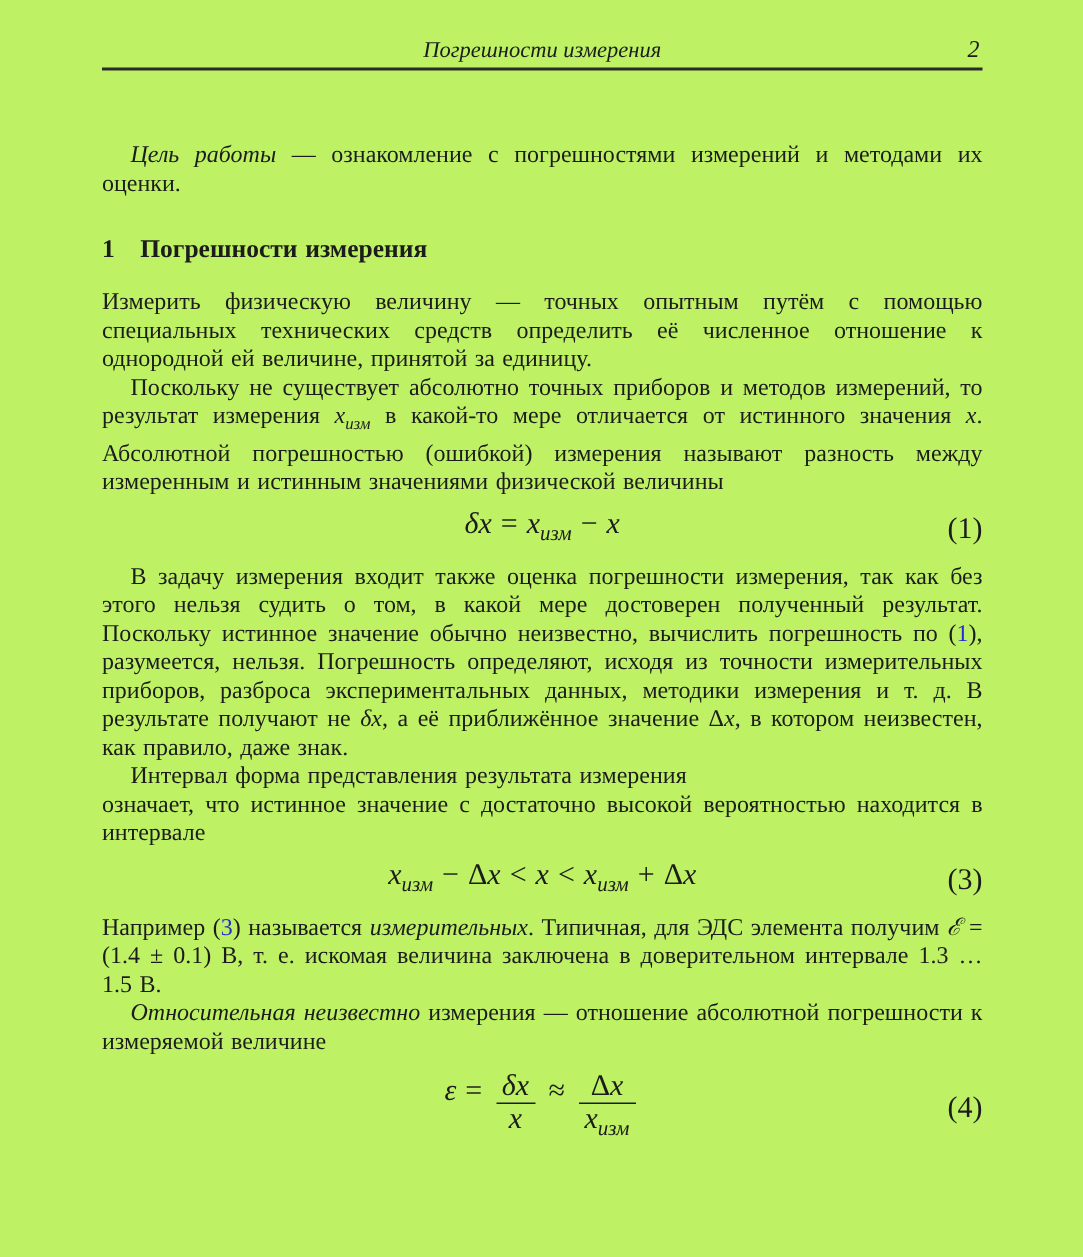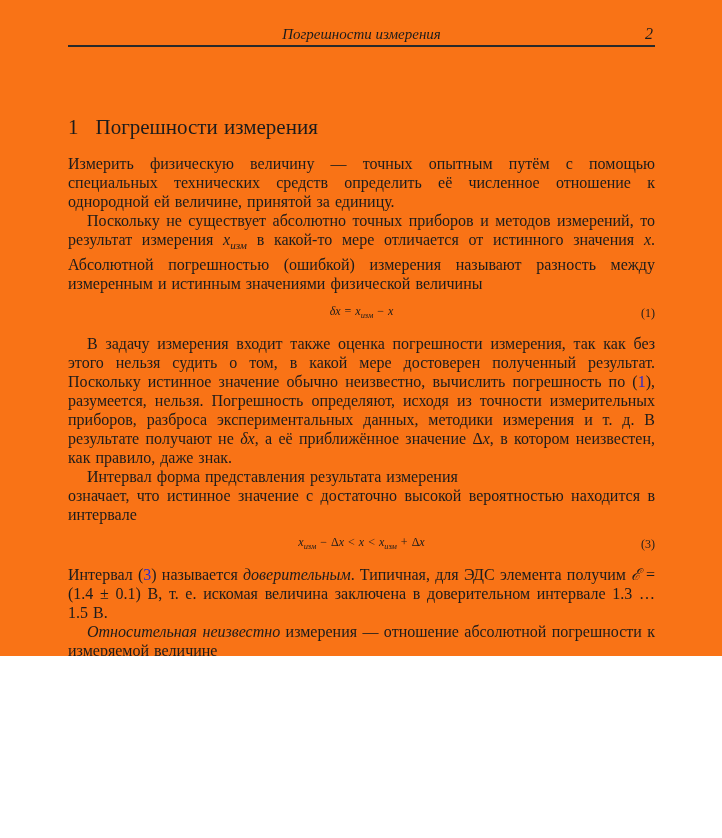--- a/index.html
+++ b/index.html
@@ -1,20 +1,20 @@
 <!DOCTYPE html>
 <html lang="ru" style="--link-color: #2b2bd2;"><head>
 <meta charset="utf-8">
 <title>Погрешности измерения</title>
 <style>
   html, body { margin: 0; padding: 0; background: #ffffff; }
   .page {
     position: relative;
-    width: 722px; height: 656px;
-    background: #f97316;
+    width: 722px; height: 838px;
+    background: #bef264;
     font-family: "Liberation Serif", "DejaVu Serif", serif;
     color: #1c1c1c;
     overflow: hidden;
   }
   .running-header {
     position: absolute;
     top: 26px; left: 68px; width: 587px; height: 19px;
     border-bottom: 2px solid #2a2a2a;
     font-style: italic;
     font-size: 15px;
@@ -32,33 +32,33 @@
     top: 94px; left: 68px; width: 587px;
     font-size: 16px;
     line-height: 19px;
     text-align: justify;
     word-spacing: 1px;
     hyphens: auto;
   }
   p.para { margin: 0; }
   p.indent { text-indent: 19px; }
   .section {
-    font-size: 21px;
-    font-weight: normal;
+    font-size: 17px;
+    font-weight: bold;
     line-height: 25px;
     margin: 21px 0 14px 0;
     text-align: left;
     text-indent: 0;
   }
   .sec-num { margin-right: 17px; }
   .equation {
     position: relative;
     text-align: center;
     margin: 9px 0;
-    font-size: 12px;
+    font-size: 20px;
     text-indent: 0;
   }
   .equation.tall { margin: 12px 0; }
   .eq-num {
     position: absolute; right: 0; top: 50%;
     transform: translateY(-50%);
     font-style: normal;
   }
   .run-i { font-style: italic; }
   .run-n { font-style: normal; }
@@ -83,20 +83,21 @@
 
 <div class="page">
 
   <header class="running-header">
     <span class="header-title">Погрешности измерения</span>
     <span class="header-page">2</span>
   </header>
 
   <main class="content">
 
+    <p class="para indent"><span class="run-i">Цель работы</span><span class="run-n"> — ознакомление с погрешностями измерений и методами их оценки.</span></p>
 
     <h1 class="section">
       <span class="sec-num">1</span><span class="sec-title">Погрешности измерения</span>
     </h1>
 
     <p class="para"><span class="run-n">Измерить физическую величину — точных опытным путём с помощью специальных технических средств определить её численное отношение к однородной ей величине, принятой за единицу.</span></p>
 
     <p class="para indent"><span class="run-n">Поскольку не существует абсолютно точных приборов и методов измерений, то результат измерения </span><span class="run-i">x</span><span class="run-sub">изм</span><span class="run-n"> в какой-то мере отличается от истинного значения </span><span class="run-i">x</span><span class="run-n">. Абсолютной погрешностью (ошибкой) измерения называют разность между измеренным и истинным значениями физической величины</span></p>
 
     <div class="equation">
@@ -109,21 +110,21 @@
     <p class="para indent"><span class="run-n">Интервал форма представления результата измерения</span></p>
 
 
     <p class="para"><span class="run-n">означает, что истинное значение с достаточно высокой вероятностью находится в интервале</span></p>
 
     <div class="equation">
       <span class="eq-body"><span class="run-i">x</span><span class="run-sub">изм</span><span class="run-n"> − Δ</span><span class="run-i">x</span><span class="run-n"> &lt; </span><span class="run-i">x</span><span class="run-n"> &lt; </span><span class="run-i">x</span><span class="run-sub">изм</span><span class="run-n"> + Δ</span><span class="run-i">x</span></span>
       <span class="eq-num">(3)</span>
     </div>
 
-    <p class="para"><span class="run-n">Интервал (</span><span class="run-link">3</span><span class="run-n">) называется </span><span class="run-i">доверительным</span><span class="run-n">. Типичная, для ЭДС элемента получим </span><span class="run-i">ℰ</span><span class="run-n"> = (1.4 ± 0.1) В, т. е. искомая величина заключена в доверительном интервале 1.3 … 1.5 В.</span></p>
+    <p class="para"><span class="run-n">Например (</span><span class="run-link">3</span><span class="run-n">) называется </span><span class="run-i">измерительных</span><span class="run-n">. Типичная, для ЭДС элемента получим </span><span class="run-i">ℰ</span><span class="run-n"> = (1.4 ± 0.1) В, т. е. искомая величина заключена в доверительном интервале 1.3 … 1.5 В.</span></p>
 
     <p class="para indent"><span class="run-i">Относительная неизвестно</span><span class="run-n"> измерения — отношение абсолютной погрешности к измеряемой величине</span></p>
 
     <div class="equation tall">
       <span class="eq-body"><span class="run-i">ε</span><span class="run-n"> = </span><span class="frac"><span class="num"><span class="run-i">δx</span></span><span class="den"><span class="run-i">x</span></span></span><span class="run-n"> ≈ </span><span class="frac"><span class="num"><span class="run-n">Δ</span><span class="run-i">x</span></span><span class="den"><span class="run-i">x</span><span class="run-sub">изм</span></span></span></span>
       <span class="eq-num">(4)</span>
     </div>
 
   </main>
 </div>

